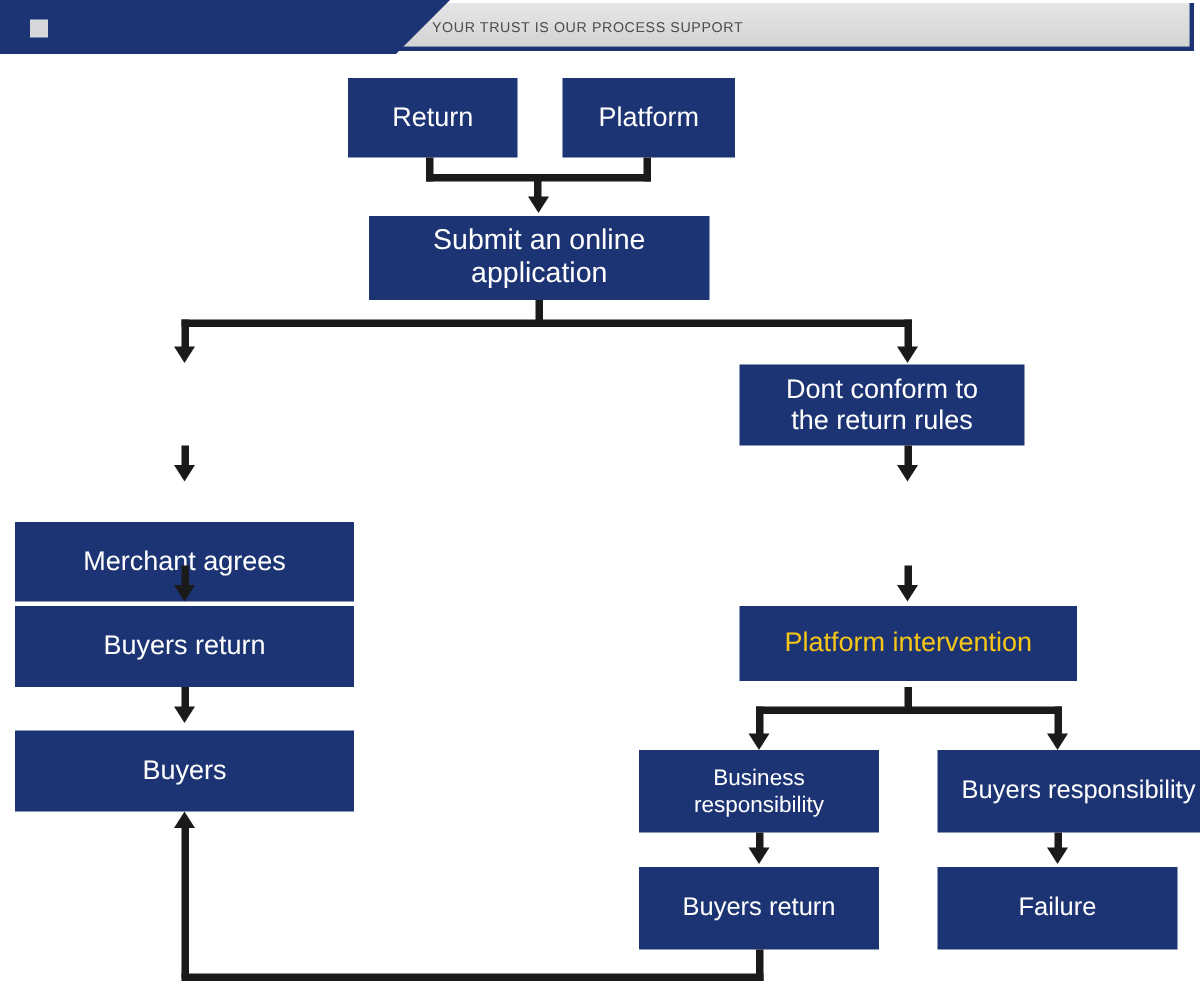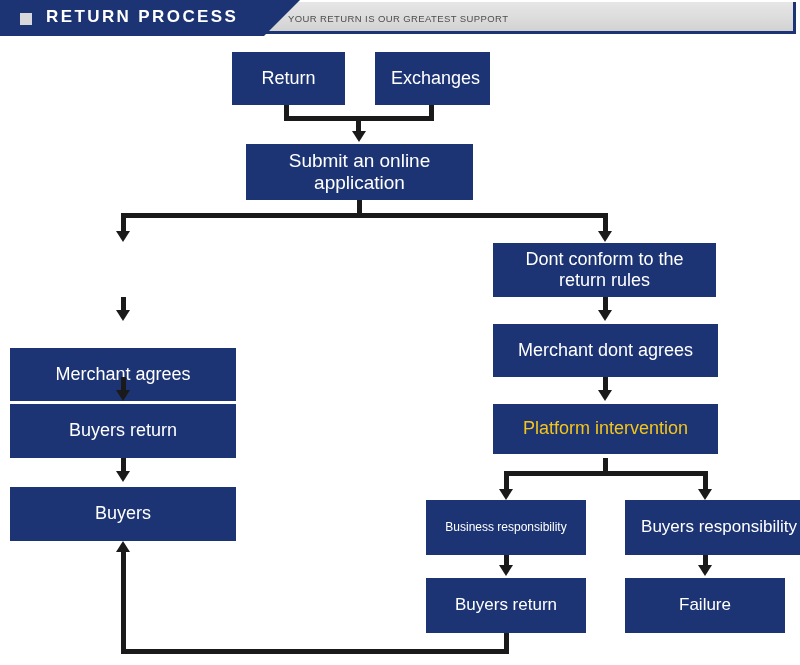--- a/index.html
+++ b/index.html
@@ -103,29 +103,28 @@
 </style>
 </head>
 <body>
 
 <div id="page">
 
   <div id="header">
     <div class="hdr-gray"></div>
     <div class="hdr-navy"></div>
     <div class="hdr-bullet"></div>
-    <div class="hdr-title">RETURN PROCESS</div>
-    <div class="hdr-sub">YOUR RETURN IS OUR GREATEST SUPPORT</div>
+    <div class="hdr-sub">YOUR TRUST IS OUR PROCESS SUPPORT</div>
   </div>
 
   <div class="node" style="left:232px; top:52px; width:113px; height:53px;">
     <span class="lbl">Return</span>
   </div>
   <div class="node" style="left:375px; top:52px; width:115px; height:53px;">
-    <span class="lbl">Exchanges</span>
+    <span class="lbl">Platform</span>
   </div>
 
   <div class="ln" style="left:284px; top:105px; width:5px; height:16px;"></div>
   <div class="ln" style="left:429px; top:105px; width:5px; height:16px;"></div>
   <div class="ln" style="left:284px; top:116px; width:150px; height:5px;"></div>
   <div class="ln" style="left:356px; top:116px; width:5px; height:17px;"></div>
   <div class="arrow-down" style="left:352px; top:131px;"></div>
 
   <div class="node" style="left:246px; top:144px; width:227px; height:56px; font-size:19px;justify-content:flex-end;">
     <span class="lbl">Submit an online application</span>
@@ -150,44 +149,41 @@
   <div class="node" style="left:10px; top:404px; width:226px; height:54px;">
     <span class="lbl">Buyers return</span>
   </div>
   <div class="ln" style="left:121px; top:458px; width:5px; height:15px;"></div>
   <div class="arrow-down" style="left:116px; top:471px;"></div>
 
   <div class="node" style="left:10px; top:487px; width:226px; height:54px;">
     <span class="lbl">Buyers</span>
   </div>
 
-  <div class="node" style="left:493px; top:243px; width:223px; height:54px;">
+  <div class="node" style="left:493px; top:243px; width:190px; height:54px;">
     <span class="lbl">Dont conform to the return rules</span>
   </div>
   <div class="ln" style="left:603px; top:297px; width:5px; height:15px;"></div>
   <div class="arrow-down" style="left:598px; top:310px;"></div>
 
-  <div class="node" style="left:493px; top:324px; width:225px; height:53px;">
-    <span class="lbl">Merchant dont agrees</span>
-  </div>
   <div class="ln" style="left:603px; top:377px; width:5px; height:15px;"></div>
   <div class="arrow-down" style="left:598px; top:390px;"></div>
 
   <div class="node accent" style="left:493px; top:404px; width:225px; height:50px;">
     <span class="lbl">Platform intervention</span>
   </div>
 
   <div class="ln" style="left:603px; top:458px; width:5px; height:18px;"></div>
   <div class="ln" style="left:504px; top:471px; width:204px; height:5px;"></div>
   <div class="ln" style="left:504px; top:471px; width:5px; height:20px;"></div>
   <div class="arrow-down" style="left:499px; top:489px;"></div>
   <div class="ln" style="left:703px; top:471px; width:5px; height:20px;"></div>
   <div class="arrow-down" style="left:698px; top:489px;"></div>
 
-  <div class="node" style="left:426px; top:500px; width:160px; height:55px; font-size:12px;">
+  <div class="node" style="left:426px; top:500px; width:160px; height:55px; font-size:15px;">
     <span class="lbl">Business responsibility</span>
   </div>
   <div class="node" style="left:625px; top:500px; width:188px; height:55px; font-size:17px;">
     <span class="lbl">Buyers responsibility</span>
   </div>
 
   <div class="ln" style="left:504px; top:555px; width:5px; height:12px;"></div>
   <div class="arrow-down" style="left:499px; top:565px;"></div>
   <div class="ln" style="left:703px; top:555px; width:5px; height:12px;"></div>
   <div class="arrow-down" style="left:698px; top:565px;"></div>

